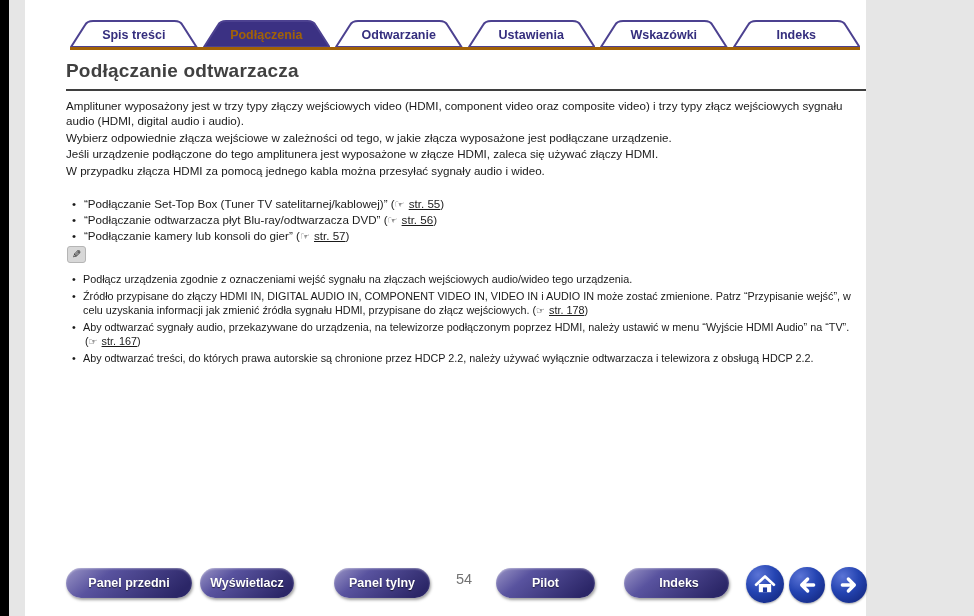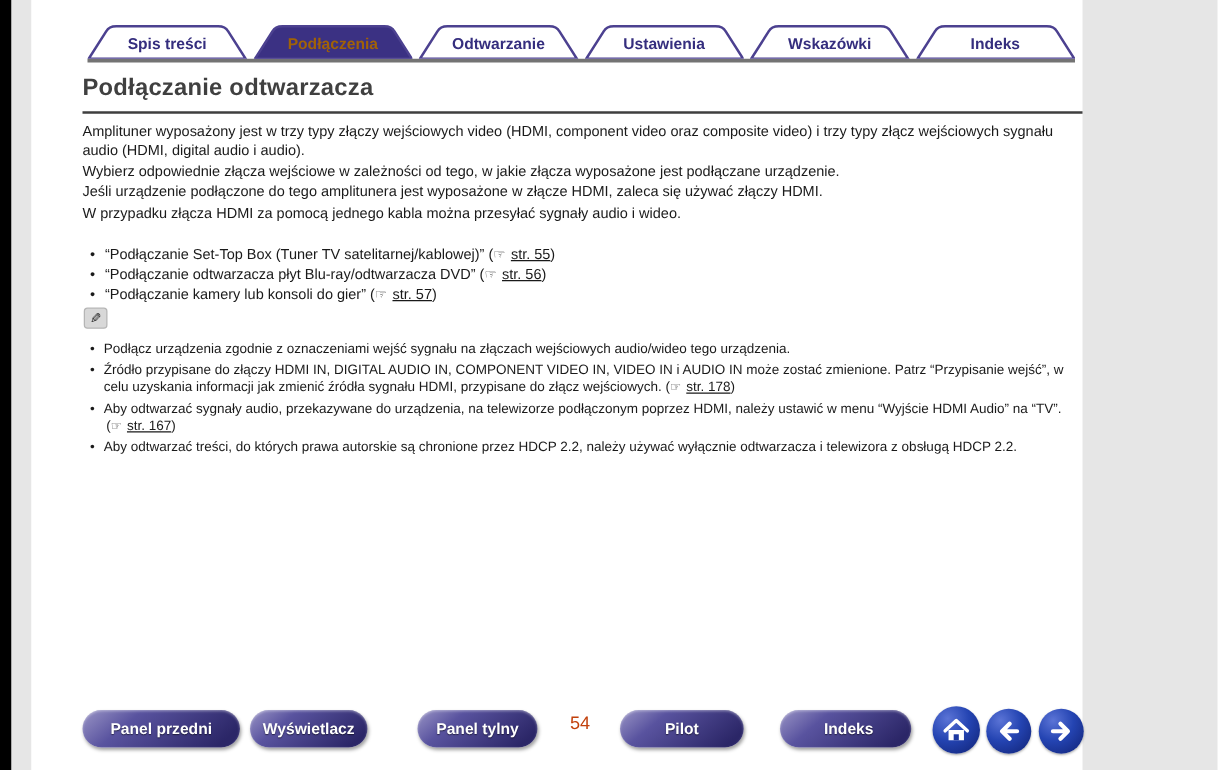--- a/index.html
+++ b/index.html
@@ -7,21 +7,21 @@
     width:974px;height:616px;position:relative;overflow:hidden;
     background:#e6e6e6;
     font-family:"Liberation Sans","DejaVu Sans",sans-serif;
     -webkit-font-smoothing:antialiased;
   }
   .edge-strip{position:absolute;left:0;top:0;width:9px;height:616px;background:#000;}
   .page{position:absolute;left:25px;top:0;width:841px;height:616px;background:#fff;}
 
   
   .tabbar{position:absolute;left:45px;top:20px;width:790px;height:27px;
-          display:flex;gap:5px;border-bottom:3px solid #737373;}
+          display:flex;gap:5px;border-bottom:3px solid #a16207;}
   .tab{position:relative;flex:1 1 0;height:27px;cursor:pointer;}
   .tab svg{position:absolute;left:0;top:0;width:100%;height:100%;}
   .tab .lbl{position:absolute;left:0;top:0;width:100%;height:100%;
             display:flex;align-items:center;justify-content:center;
             font-size:12.5px;font-weight:bold;color:#352e7e;padding-top:2px;box-sizing:border-box;}
   .tab.active .lbl{color:#a16207;}
 
   
   .title{position:absolute;left:41px;top:60px;width:800px;}
   .title h1{margin:0;font-size:19px;font-weight:bold;color:#404040;letter-spacing:.2px;}
@@ -56,21 +56,21 @@
 
   
   .footer{position:absolute;left:0;top:565px;width:974px;height:40px;}
   .fbtn{position:absolute;height:30px;border-radius:15px;cursor:pointer;
         background:linear-gradient(140deg,#9a95c6 0%,#59539f 30%,#2b2667 88%);
         box-shadow:inset 0 1px 2px rgba(255,255,255,.4),1px 2px 3px rgba(0,0,0,.38);
         display:flex;align-items:center;justify-content:center;
         color:#fff;font-size:12.5px;font-weight:bold;
         text-shadow:0 1px 1px rgba(0,0,0,.55);border:none;}
   .pagenum{position:absolute;left:444px;top:6px;width:40px;text-align:center;
-           font-size:14.5px;color:#c2410c;}
+           font-size:14.5px;color:#737373;}
   .circ{position:absolute;border-radius:50%;cursor:pointer;
         background:radial-gradient(circle at 32% 26%,#5b74d6 0%,#2444b2 45%,#102173 100%);
         box-shadow:0 1px 2px rgba(0,0,0,.35);
         display:flex;align-items:center;justify-content:center;}
 </style>
 </head>
 <body>
 
 <div class="edge-strip"></div>
 

